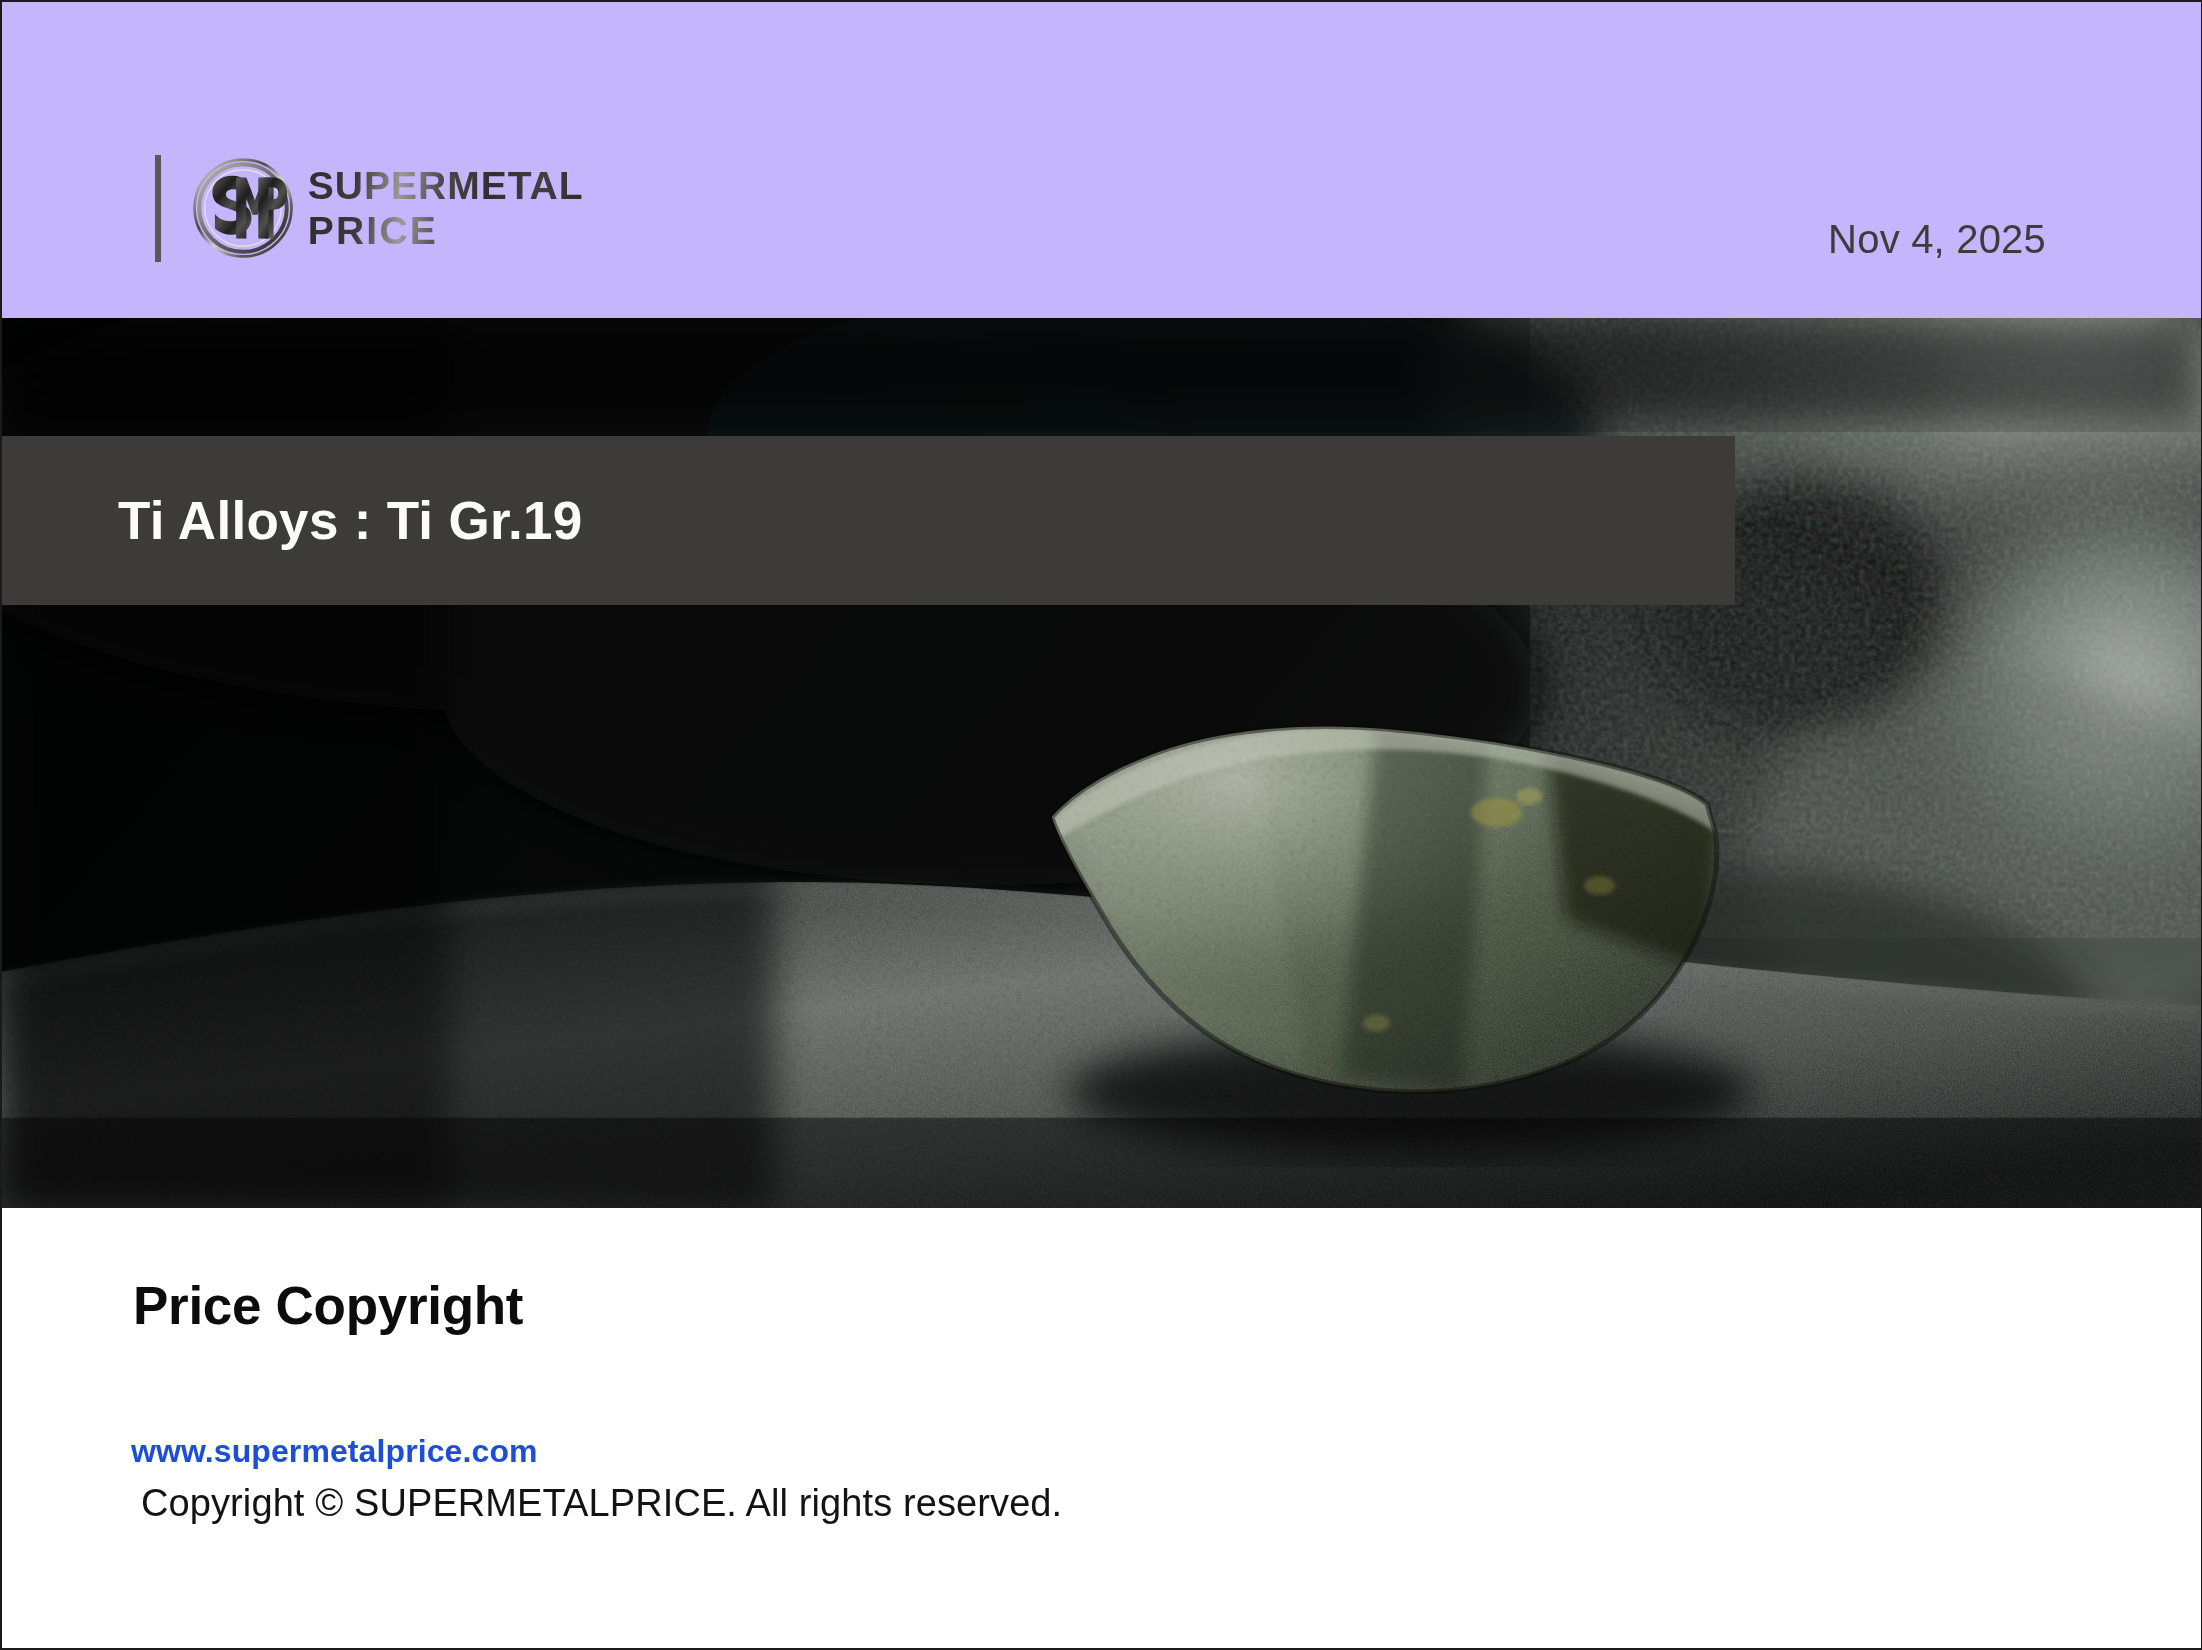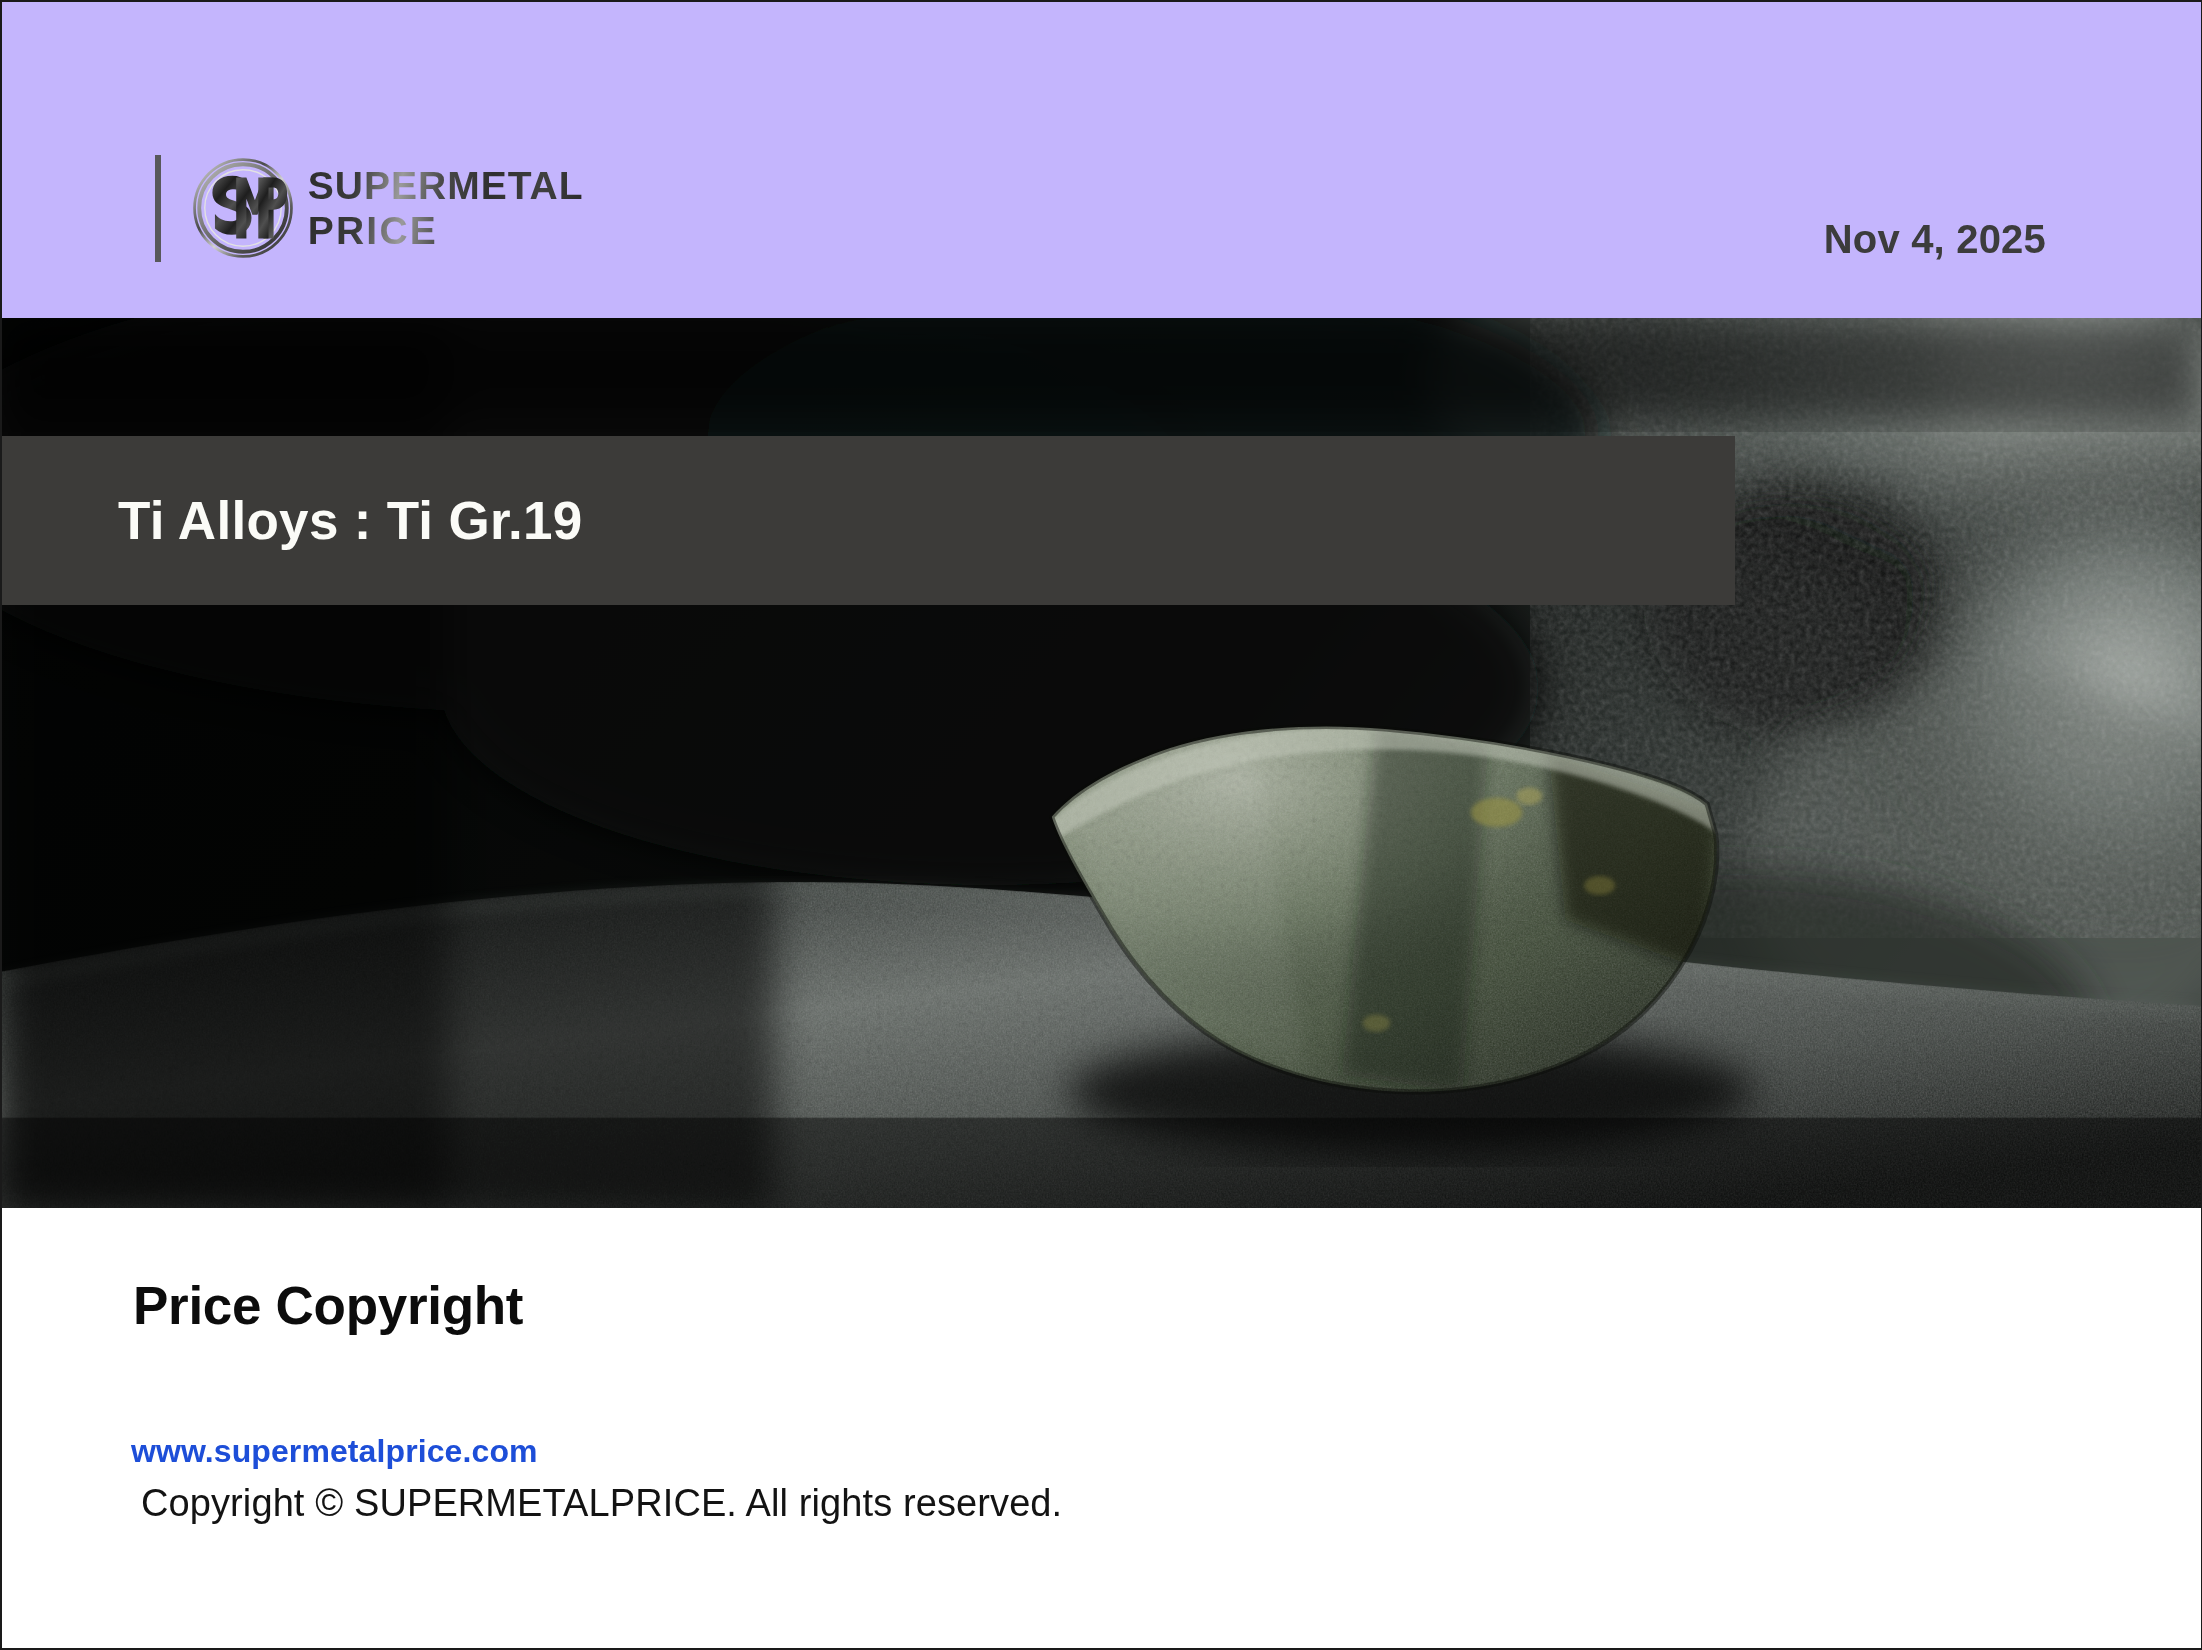--- a/index.html
+++ b/index.html
@@ -81,21 +81,21 @@
     margin-top: 6px;
     letter-spacing: 2.2px;
   }
 
   .header-date {
     position: absolute;
     right: 155px;
     top: 215px;
     font-family: "Liberation Sans", sans-serif;
     font-size: 40px;
-    font-weight: 700;
+    font-weight: 400;
     color: #3c3c3c;
     letter-spacing: 0.2px;
   }
 
   
   .hero {
     position: absolute;
     left: 0;
     top: 316px;
     width: 100%;

